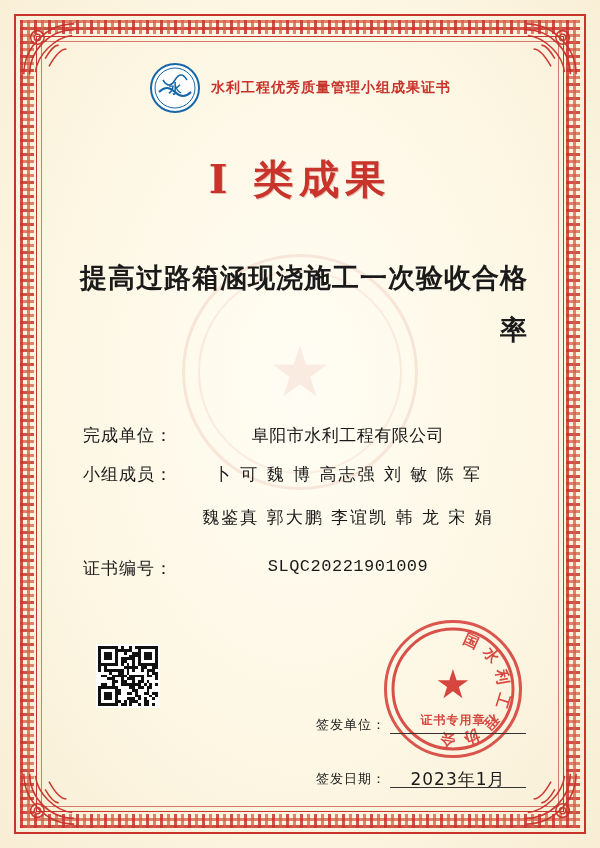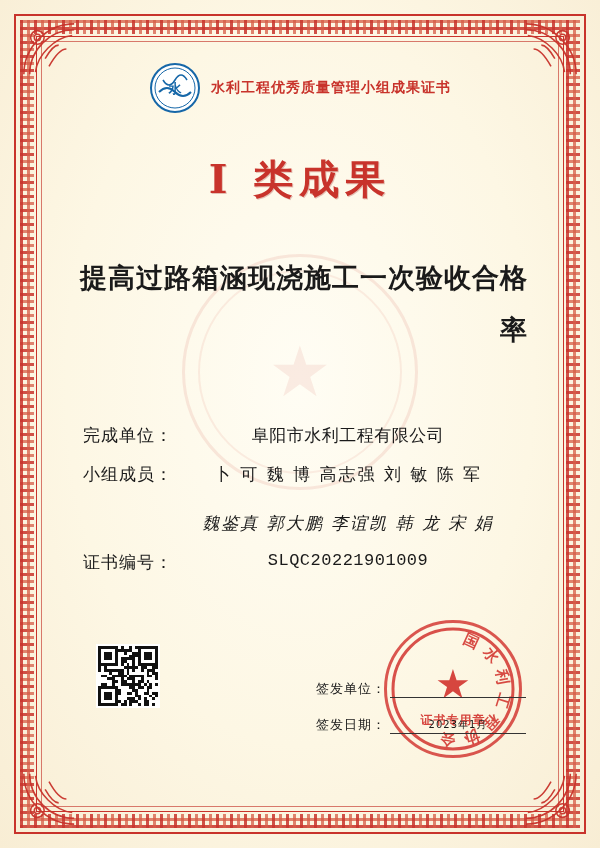--- a/index.html
+++ b/index.html
@@ -188,24 +188,24 @@
     flex: 0 0 92px;
     letter-spacing: 1px;
     white-space: nowrap;
   }
   .info-value {
     flex: 1 1 auto;
     letter-spacing: 0.5px;
   }
   .members .member-line {
     letter-spacing: 2px;
-    margin-bottom: 26px;
+    margin-bottom: 20px;
     white-space: nowrap;
   }
-  .members .member-line:last-child { margin-bottom: 0; font-style: italic; }
+  .members .member-line:last-child { margin-bottom: 12px; }
   .cert-no {
     font-family: Liberation Mono, monospace;
     letter-spacing: 0.5px;
   }
 
   
   .qr {
     position: absolute;
     left: 96px;
     top: 644px;
@@ -233,29 +233,30 @@
     width: 210px;
     font-family: "DejaVu Sans", "Liberation Sans", sans-serif;
     font-size: 13px;
     color: #1a1a1a;
   }
   .sign-row {
     display: flex;
     align-items: center;
     margin-bottom: 18px;
     letter-spacing: 1px;
+    margin-top: 36px;
   }
   .sign-label { flex: 0 0 auto; white-space: nowrap; }
   .sign-line {
     flex: 1 1 auto;
     border-bottom: 1px solid #333;
     margin-left: 4px;
     height: 16px;
     text-align: center;
-    font-size: 10px;
+    font-size: 17px;
     line-height: 16px;
   }
 
   
   .seal {
     position: absolute;
     right: 78px;
     top: 620px;
     width: 132px;
     height: 132px;

